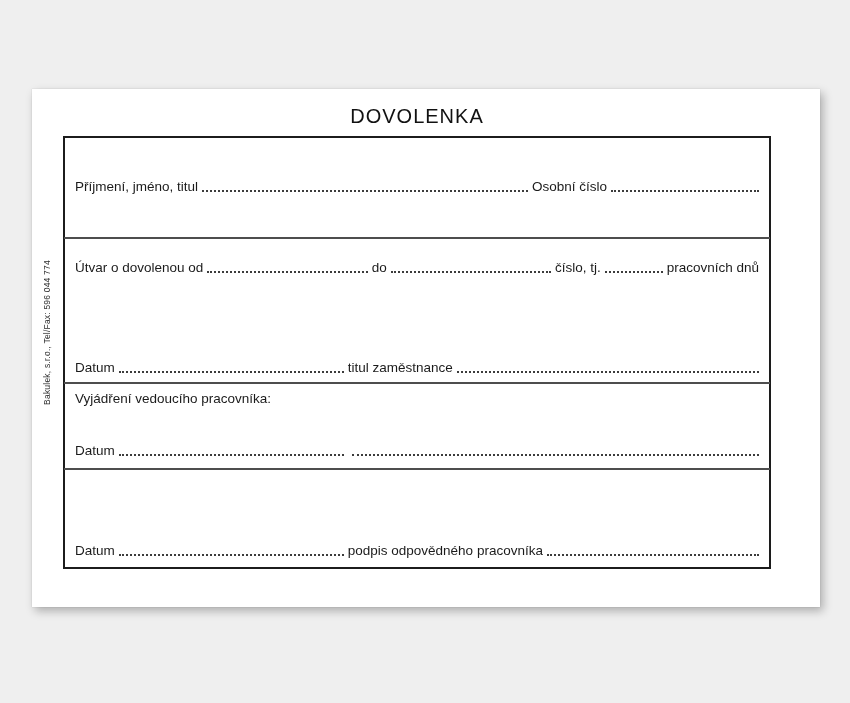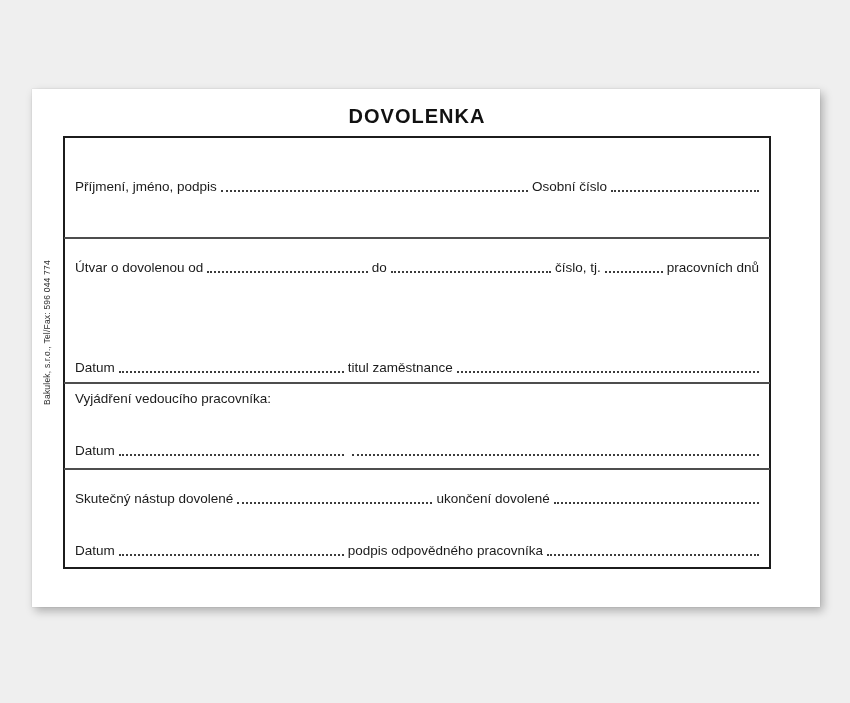--- a/index.html
+++ b/index.html
@@ -27,21 +27,21 @@
     background: #ffffff;
     box-shadow: 3px 4px 9px rgba(0,0,0,0.28), 0 0 1px rgba(0,0,0,0.2);
   }
   .form-title {
     position: absolute;
     top: 16px;
     left: 31px;
     width: 708px;
     text-align: center;
     font-size: 20px;
-    font-weight: bold;
+    font-weight: normal;
     letter-spacing: 1px;
     color: #111;
   }
   .side-note {
     position: absolute;
     left: -65px;
     top: 238px;
     width: 160px;
     height: 11px;
     transform: rotate(-90deg);
@@ -101,21 +101,21 @@
 <div class="canvas">
   <div class="paper">
 
     <div class="form-title">DOVOLENKA</div>
 
     <div class="side-note">Bakulek, s.r.o., Tel/Fax: 596 044 774</div>
 
     <div class="form-box">
 
       <div class="row" style="top:39px">
-        <span class="lbl">Příjmení, jméno, podpis</span>
+        <span class="lbl">Příjmení, jméno, titul</span>
         <span class="leader grow"></span>
         <span class="lbl">Osobní číslo</span>
         <span class="leader w148 end"></span>
       </div>
 
 
       <div class="divider" style="top:99px"></div>
 
       <div class="row" style="top:120px">
         <span class="lbl">Útvar o dovolenou od</span>
@@ -142,26 +142,20 @@
       </div>
 
       <div class="row" style="top:303px">
         <span class="lbl">Datum</span>
         <span class="leader w225"></span>
         <span class="leader grow end"></span>
       </div>
 
       <div class="divider" style="top:330px"></div>
 
-      <div class="row" style="top:351px">
-        <span class="lbl">Skutečný nástup dovolené</span>
-        <span class="leader w195"></span>
-        <span class="lbl">ukončení dovolené</span>
-        <span class="leader grow end"></span>
-      </div>
 
       <div class="row" style="top:403px">
         <span class="lbl">Datum</span>
         <span class="leader w225"></span>
         <span class="lbl">podpis odpovědného pracovníka</span>
         <span class="leader grow end"></span>
       </div>
 
     </div>
   </div>

